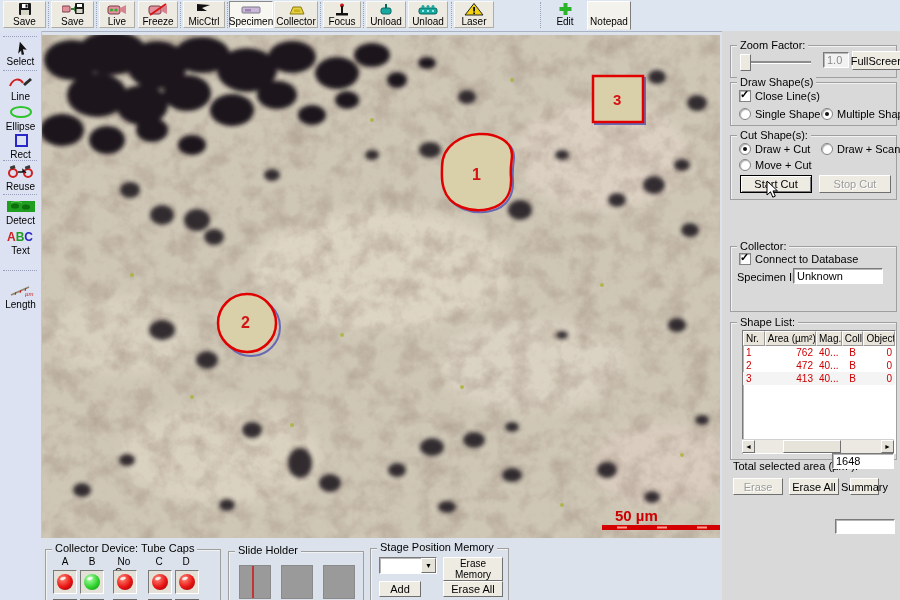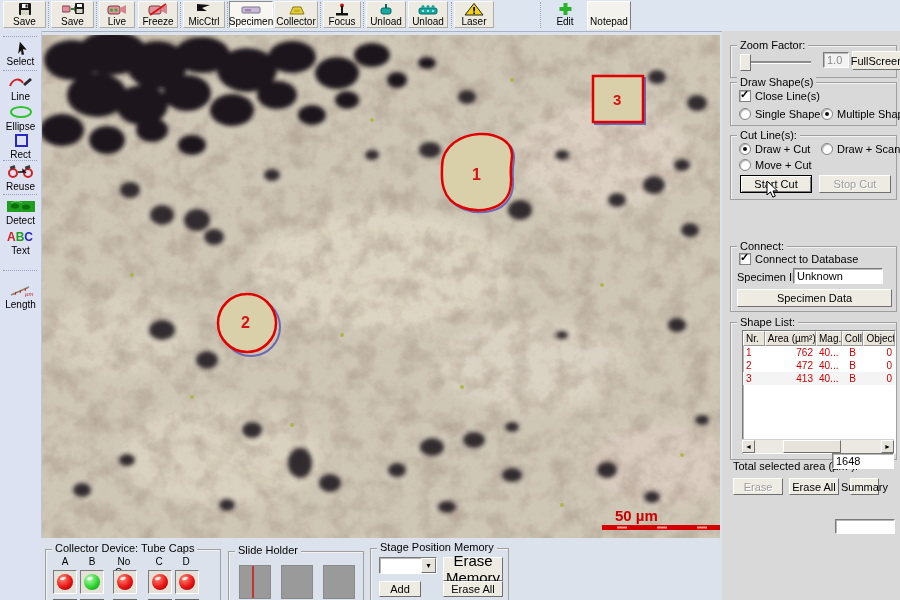--- a/index.html
+++ b/index.html
@@ -464,35 +464,34 @@
     </div>
 
     <div class="grp" style="left:8px;top:51px;width:165px;height:42px;">
       <span class="grp-title">Draw Shape(s)</span>
       <span class="lbl" style="left:8px;top:7px;"><span class="check on"></span><span>Close Line(s)</span></span>
       <span class="lbl" style="left:8px;top:25px;"><span class="radio"></span><span>Single Shape</span></span>
       <span class="lbl" style="left:90px;top:25px;"><span class="radio on"></span><span>Multiple Shapes</span></span>
     </div>
 
     <div class="grp" style="left:8px;top:104px;width:165px;height:63px;">
-      <span class="grp-title">Cut Line(s):</span>
+      <span class="grp-title">Cut Shape(s):</span>
       <span class="lbl" style="left:8px;top:7px;"><span class="radio on"></span><span>Draw + Cut</span></span>
       <span class="lbl" style="left:90px;top:7px;"><span class="radio"></span><span>Draw + Scan</span></span>
       <span class="lbl" style="left:8px;top:23px;"><span class="radio"></span><span>Move + Cut</span></span>
       <div class="btn focusdef" style="left:9px;top:39px;width:72px;height:18px;">Start Cut</div>
       <div class="btn disabled" style="left:88px;top:39px;width:72px;height:18px;">Stop Cut</div>
     </div>
 
 
     <div class="grp" style="left:8px;top:215px;width:165px;height:64px;">
-      <span class="grp-title">Connect:</span>
+      <span class="grp-title">Collector:</span>
       <span class="lbl" style="left:8px;top:6px;"><span class="check on"></span><span>Connect to Database</span></span>
       <span class="lbl" style="left:6px;top:24px;">Specimen ID:</span>
       <div class="field" style="left:62px;top:21px;width:90px;height:16px;">Unknown</div>
-      <div class="btn" style="left:6px;top:42px;width:155px;height:18px;">Specimen Data</div>
     </div>
 
     <div class="grp" style="left:8px;top:291px;width:165px;height:136px;">
       <span class="grp-title">Shape List:</span>
       <div class="stable" style="left:11px;top:7px;width:152px;height:122px;">
         <div class="shead">
           <span class="th c0">Nr.</span>
           <span class="th c1">Area (µm²)</span>
           <span class="th c2">Mag.</span>
           <span class="th c3">Coll.</span>
@@ -573,21 +572,21 @@
           <div class="slide-line"></div>
         </div>
       <div class="slide" style="left:52px;top:13px;"></div>
       <div class="slide" style="left:94px;top:13px;"></div>
     </div>
 
     <div class="bgrp" style="left:329px;top:10px;width:137px;height:52px;">
       <span class="bgrp-title">Stage Position Memory</span>
       <div class="field" style="left:8px;top:8px;width:58px;height:17px;"></div>
       <div class="ddbtn" style="left:50px;top:9px;">▼</div>
-      <div class="btn" style="left:72px;top:8px;width:60px;height:24px;font-size:15px;">Erase Memory</div>
+      <div class="btn" style="left:72px;top:8px;width:60px;height:24px;font-size:10px;">Erase Memory</div>
       <div class="btn" style="left:8px;top:32px;width:42px;height:16px;">Add</div>
       <div class="btn" style="left:72px;top:32px;width:60px;height:16px;">Erase All</div>
     </div>
   </div>
 
   <div class="cursor" style="left:766px;top:180px;">
     <svg width="13" height="19">
         <path d="M1 1 L1 15 L4.5 11.8 L6.8 17.2 L9.3 16.1 L7 10.9 L11.5 10.9 Z" fill="#fff" stroke="#000" stroke-width="1"></path>
       </svg>
   </div>

